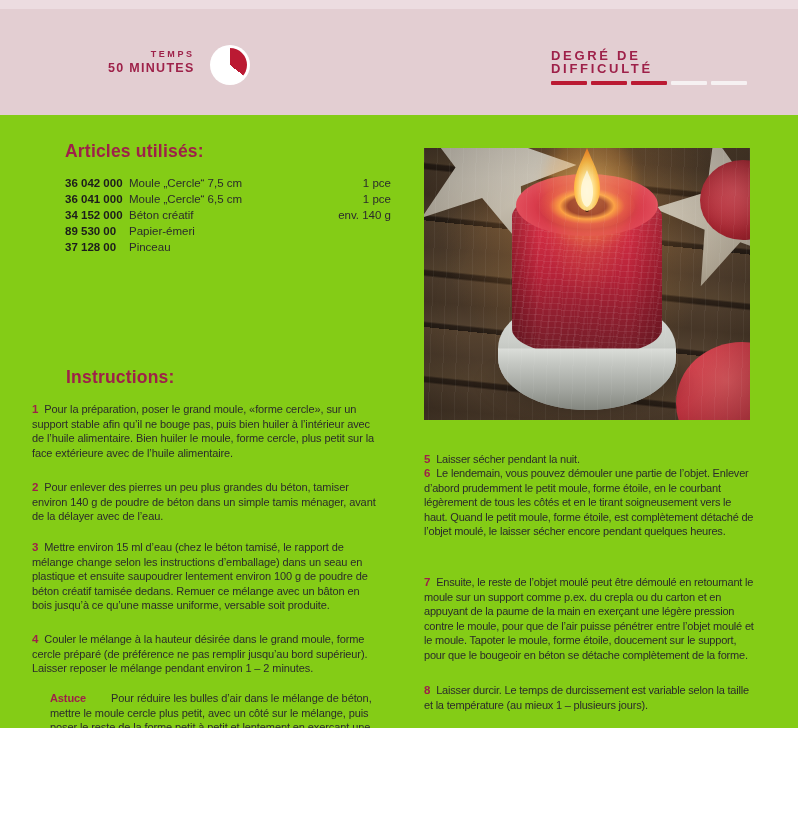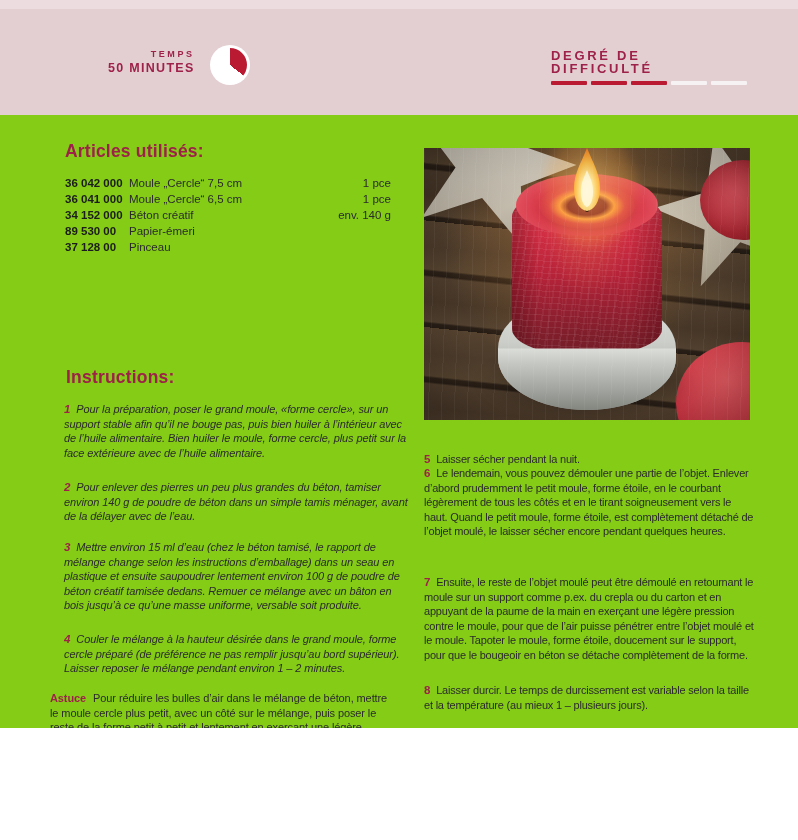--- a/index.html
+++ b/index.html
@@ -31,27 +31,27 @@
   .article-row .code{width:64px;font-weight:bold;color:#1c1c1c;flex:0 0 auto;}
   .article-row .qty{margin-left:auto;text-align:right;}
   .also-title{margin:13px 0 14px 0;font-size:12.5px;font-weight:bold;color:var(--accent,#9e2149);}
   .also-note{font-size:11px;line-height:15.5px;color:#2b2b2b;letter-spacing:-0.1px;}
 
   .instr-title{position:absolute;left:50px;top:351px;margin:16px;}
 
   
   .step{position:absolute;margin:0;font-size:11px;line-height:14.5px;color:#2b2b2b;letter-spacing:-0.1px;}
   .step .num{font-weight:bold;color:var(--accent,#9e2149);font-size:11.5px;padding-right:6px;}
-  .steps-left .step{left:64px;width:345px;font-style:italic;}
+  .steps-left .step{left:32px;width:345px;}
   .steps-left .step:nth-of-type(1){top:402px;}
   .steps-left .step:nth-of-type(2){top:480px;}
   .steps-left .step:nth-of-type(3){top:540px;}
   .steps-left .step:nth-of-type(4){top:632px;}
   .tip{position:absolute;left:50px;top:691px;width:347px;margin:0;font-size:11px;line-height:14.5px;color:#2b2b2b;letter-spacing:-0.1px;}
-  .tip .tip-label{font-weight:bold;color:var(--accent,#9e2149);padding-right:7px;}
+  .tip .tip-label{font-weight:bold;color:var(--accent,#9e2149);padding-right:25px;}
   .steps-right .step{left:424px;width:330px;letter-spacing:-0.2px;}
   .steps-right .step:nth-of-type(1){top:452px;}
   .steps-right .step:nth-of-type(2){top:466px;}
   .steps-right .step:nth-of-type(3){top:575px;}
   .steps-right .step:nth-of-type(4){top:683px;}
 
   
   .photo{position:absolute;left:424px;top:148px;width:326px;height:272px;overflow:hidden;
     background:
       radial-gradient(ellipse at 48% 28%, rgba(255,165,70,0.30), rgba(255,165,70,0) 58%),

